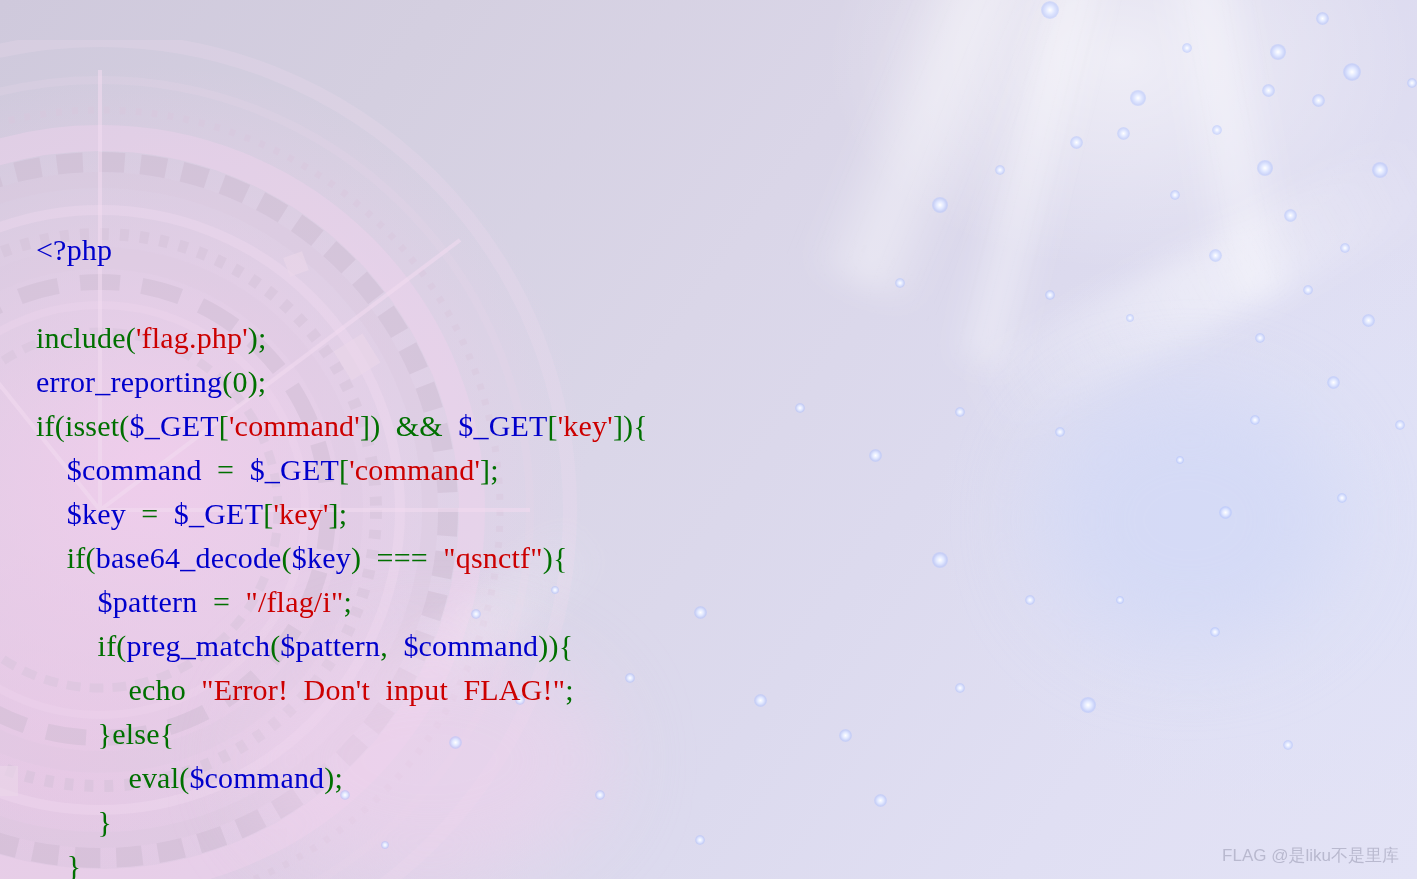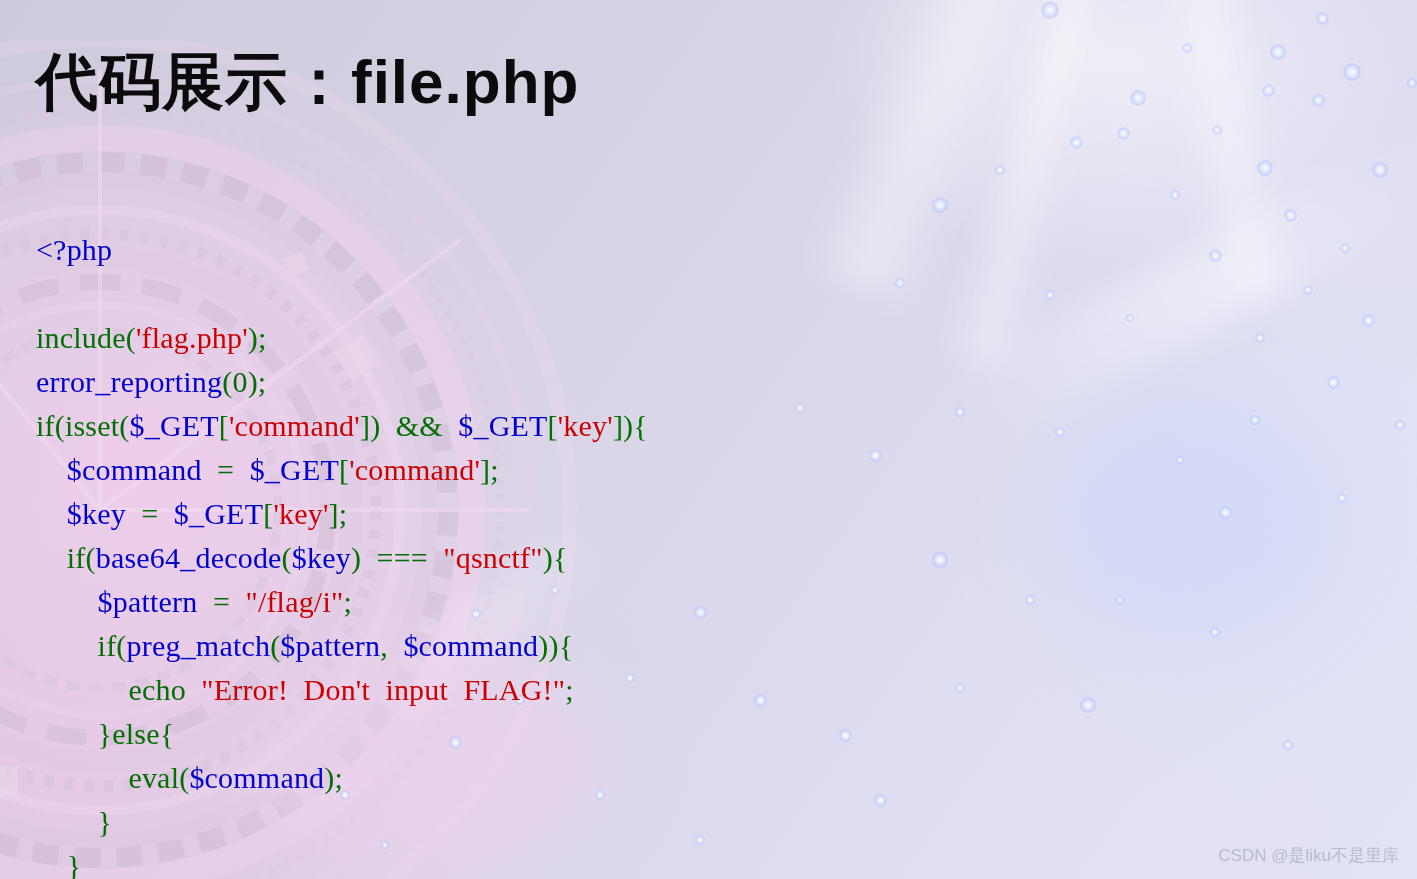--- a/index.html
+++ b/index.html
@@ -211,19 +211,18 @@
       <div class="star" style="left: 694.8px; top: 834.8px; width: 10.4px; height: 10.4px;"></div>
       <div class="star" style="left: 339.8px; top: 789.8px; width: 10.4px; height: 10.4px;"></div>
       <div class="star" style="left: 381.1px; top: 841.1px; width: 7.8px; height: 7.8px;"></div>
       <div class="star" style="left: 1209.8px; top: 626.8px; width: 10.4px; height: 10.4px;"></div>
       <div class="star" style="left: 1116.1px; top: 596.1px; width: 7.8px; height: 7.8px;"></div>
       <div class="star" style="left: 1282.8px; top: 739.8px; width: 10.4px; height: 10.4px;"></div>
       <div class="star" style="left: 551.1px; top: 586.1px; width: 7.8px; height: 7.8px;"></div>
       <div class="star" style="left: 470.8px; top: 608.8px; width: 10.4px; height: 10.4px;"></div>
     </div>
 
-  <div id="title">代码展示：file.php</div>
 
   <div id="code"><div class="line"><span class="v">&lt;?php</span></div><div class="line blank">&nbsp;</div><div class="line"><span class="k">include</span><span class="k">(</span><span class="s">'flag.php'</span><span class="k">)</span><span class="k">;</span></div><div class="line"><span class="v">error_reporting</span><span class="k">(0)</span><span class="k">;</span></div><div class="line"><span class="k">if</span><span class="k">(</span><span class="k">isset</span><span class="k">(</span><span class="v">$_GET</span><span class="k">[</span><span class="s">'command'</span><span class="k">]</span><span class="k">)</span><span class="k">  </span><span class="k">&amp;&amp;</span><span class="k">  </span><span class="v">$_GET</span><span class="k">[</span><span class="s">'key'</span><span class="k">]</span><span class="k">)</span><span class="k">{</span></div><div class="line"><span class="k">    </span><span class="v">$command</span><span class="k">  =  </span><span class="v">$_GET</span><span class="k">[</span><span class="s">'command'</span><span class="k">]</span><span class="k">;</span></div><div class="line"><span class="k">    </span><span class="v">$key</span><span class="k">  =  </span><span class="v">$_GET</span><span class="k">[</span><span class="s">'key'</span><span class="k">]</span><span class="k">;</span></div><div class="line"><span class="k">    </span><span class="k">if</span><span class="k">(</span><span class="v">base64_decode</span><span class="k">(</span><span class="v">$key</span><span class="k">)</span><span class="k">  </span><span class="k">===</span><span class="k">  </span><span class="s">"qsnctf"</span><span class="k">)</span><span class="k">{</span></div><div class="line"><span class="k">        </span><span class="v">$pattern</span><span class="k">  =  </span><span class="s">"/flag/i"</span><span class="k">;</span></div><div class="line"><span class="k">        </span><span class="k">if</span><span class="k">(</span><span class="v">preg_match</span><span class="k">(</span><span class="v">$pattern</span><span class="k">,  </span><span class="v">$command</span><span class="k">)</span><span class="k">)</span><span class="k">{</span></div><div class="line"><span class="k">            </span><span class="k">echo</span><span class="k">  </span><span class="s">"Error!  Don't  input  FLAG!"</span><span class="k">;</span></div><div class="line"><span class="k">        </span><span class="k">}else{</span></div><div class="line"><span class="k">            </span><span class="k">eval</span><span class="k">(</span><span class="v">$command</span><span class="k">)</span><span class="k">;</span></div><div class="line"><span class="k">        </span><span class="k">}</span></div><div class="line"><span class="k">    </span><span class="k">}</span></div></div>
 
-  <div id="watermark">CSDN @是liku不是里库</div>
+  <div id="watermark">FLAG @是liku不是里库</div>
 
 </div>
 
 </body></html>

